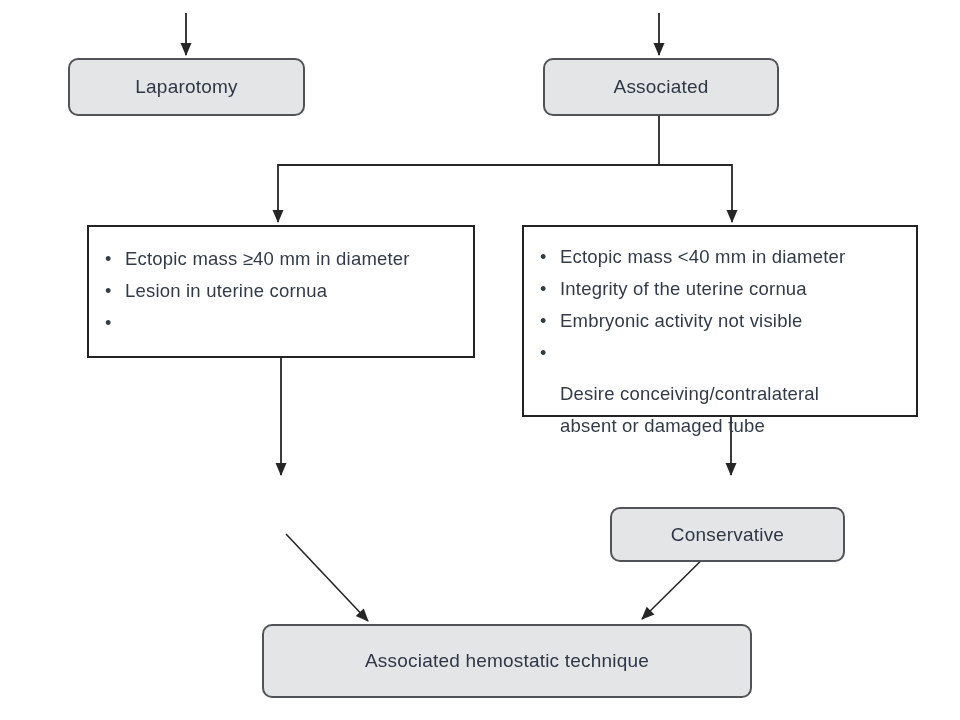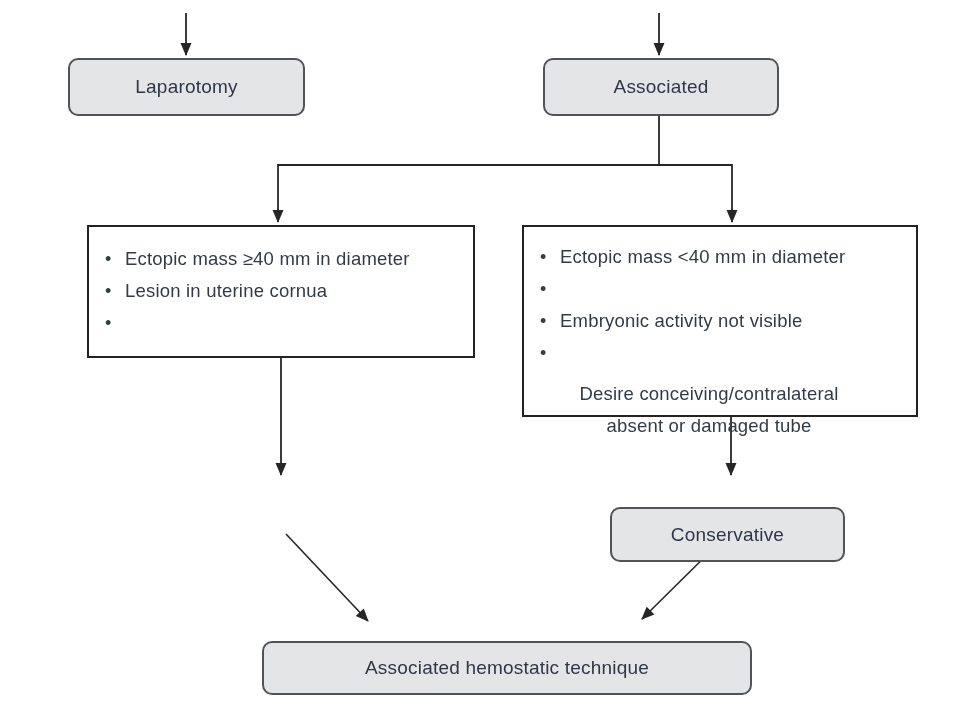--- a/index.html
+++ b/index.html
@@ -53,30 +53,29 @@
     align-items: flex-start;
   }
   .bullet-glyph {
     width: 20px;
     flex: 0 0 20px;
     text-align: left;
     font-size: 18px;
   }
   .bullet-text {
     flex: 0 1 auto;
-    text-align: center;
   }
   #node-laparotomy   { left: 68px;  top: 58px;  width: 237px; height: 58px; }
   #node-laparoscopy  { left: 543px; top: 58px;  width: 236px; height: 58px; }
   #criteria-radical  { left: 87px;  top: 225px; width: 388px; height: 133px; padding-top: 16px; }
   #criteria-conservative { left: 522px; top: 225px; width: 396px; height: 192px; }
   #criteria-conservative .bullet-row:nth-child(4) .bullet-text { max-width: 298px; margin-top: 41px; }
   #node-radical      { left: 165px; top: 478px; width: 233px; height: 55px; }
   #node-conservative { left: 610px; top: 478px; width: 235px; height: 55px; margin-top: 29px; }
-  #node-technique    { left: 262px; top: 641px; width: 490px; height: 54px; }
+  #node-technique    { left: 262px; top: 624px; width: 490px; height: 74px; }
 </style>
 </head>
 <body>
 
 <div id="canvas">
 
   <svg id="arrow-layer" viewBox="0 0 960 720" xmlns="http://www.w3.org/2000/svg">
     <defs>
       <marker id="ah" markerWidth="15" markerHeight="13" refX="12.5" refY="6" orient="auto" markerUnits="userSpaceOnUse">
         <path d="M0.5,0.5 L13.5,6 L0.5,11.5 Z" fill="#262626"></path>
@@ -120,20 +119,21 @@
     </div>
   </div>
 
   <div class="criteria" id="criteria-conservative">
     <div class="bullet-row">
       <span class="bullet-glyph">•</span>
       <span class="bullet-text">Ectopic mass &lt;40 mm in diameter</span>
     </div>
     <div class="bullet-row">
       <span class="bullet-glyph">•</span>
+      <span class="bullet-text">Integrity of the uterine cornua</span>
     </div>
     <div class="bullet-row">
       <span class="bullet-glyph">•</span>
       <span class="bullet-text">Embryonic activity not visible</span>
     </div>
     <div class="bullet-row">
       <span class="bullet-glyph">•</span>
       <span class="bullet-text">Desire conceiving/contralateral absent or damaged tube</span>
     </div>
   </div>

